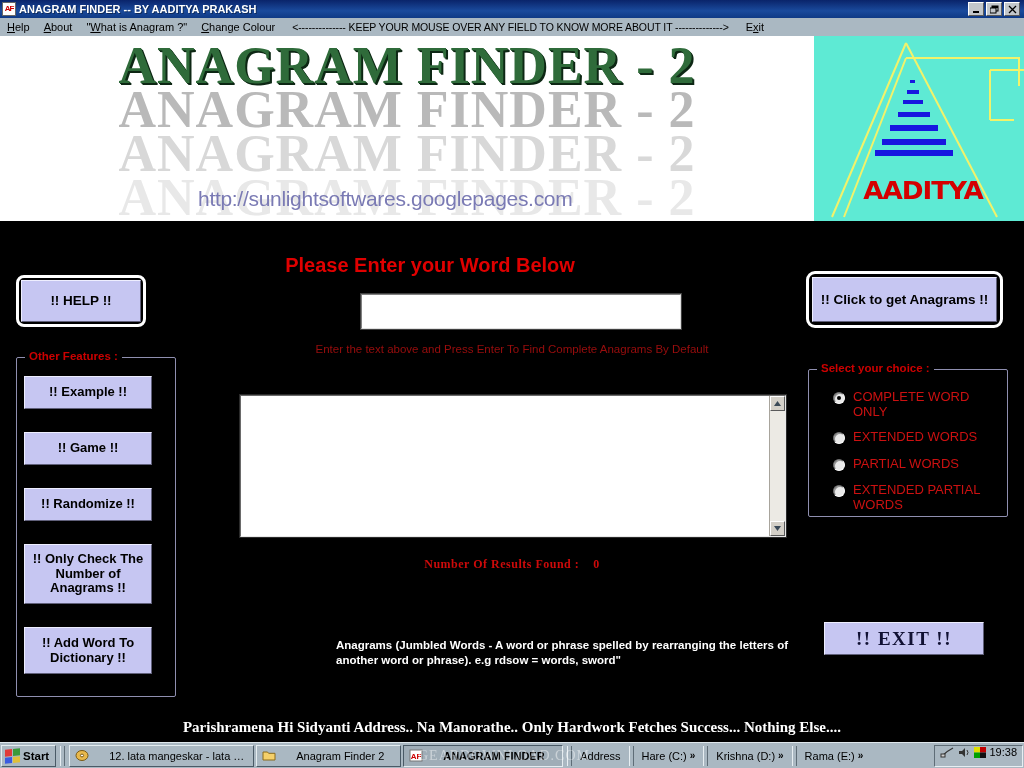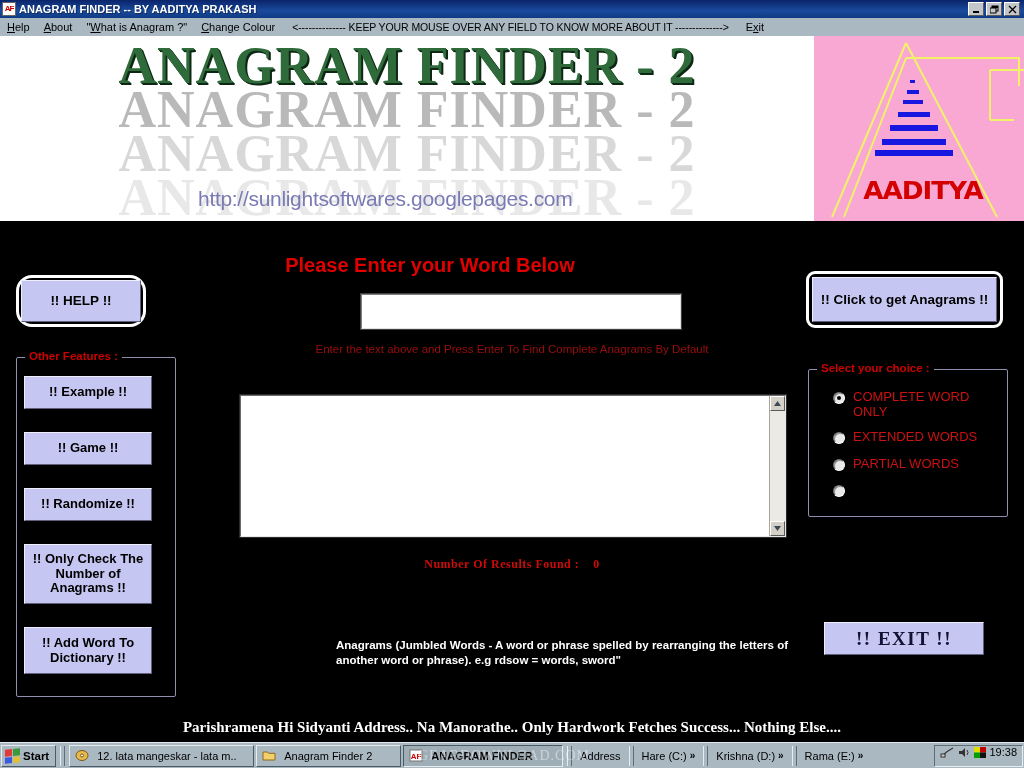--- a/index.html
+++ b/index.html
@@ -96,21 +96,21 @@
     font-size: 21px;
     color: #7a7ab4;
     white-space: nowrap;
     letter-spacing: -0.3px;
     transform: translateY(-24px);
   }
 
   
   .logo {
     position: absolute; left: 814px; top: 36px; width: 210px; height: 185px;
-    background: #f9a8d4;
+    background: #5eead4;
     overflow: hidden;
   }
   .logo svg { display: block; }
   .logo-name {
     position: absolute; left: 52px; top: 140px;
     color: #d40000; font-size: 25px; font-weight: bold;
     font-family: "DejaVu Sans", sans-serif;
     letter-spacing: -1px;
     transform: scaleX(1.05);
   }
@@ -119,21 +119,21 @@
   .body-area {
     position: absolute; left: 0; top: 221px; width: 1024px; height: 492px;
     background: #000;
   }
 
   
   .help-wrap {
     position: absolute; left: 16px; top: 54px;
     width: 130px; height: 52px;
     border: 3px solid #ffffff;
-    border-radius: 16px;
+    border-radius: 8px;
     display: flex; align-items: center; justify-content: center;
     padding: 2px;
   }
   .btn {
     background: #c6c6f2;
     border: 1px solid; border-color: #eeeeff #60607a #60607a #eeeeff;
     color: #000;
     font-family: "Liberation Sans", sans-serif;
     font-weight: bold;
     font-size: 13px;
@@ -309,21 +309,21 @@
     transform: skewY(-6deg);
   }
   .flag i { display: block; }
   .grip {
     width: 5px; height: 20px;
     border-left: 1px solid #e7eef2; border-right: 1px solid #5f6d77;
     margin: 0 2px;
     flex: 0 0 auto;
   }
   .task-btn {
-    display: flex; align-items: center; gap: 8px;
+    display: flex; align-items: center; gap: 20px;
     height: 22px; padding: 0 5px;
     background: #aab8c2;
     border: 1px solid; border-color: #e4ecf0 #4a5a66 #4a5a66 #e4ecf0;
     font-size: 11px; color: #000;
     font-family: "Liberation Sans", sans-serif;
     white-space: nowrap; overflow: hidden;
   }
   .task-btn.active {
     border-color: #4a5a66 #e4ecf0 #e4ecf0 #4a5a66;
     background: #9fadb7;
@@ -479,20 +479,21 @@
       <div class="radio-row" style="top:60px">
         <span class="radio"></span>
         <span>EXTENDED WORDS</span>
       </div>
       <div class="radio-row" style="top:87px">
         <span class="radio"></span>
         <span>PARTIAL WORDS</span>
       </div>
       <div class="radio-row" style="top:113px">
         <span class="radio"></span>
+        <span>EXTENDED PARTIAL WORDS</span>
       </div>
     </div>
 
     <div class="btn exit-btn">!! EXIT !!</div>
   </div>
 
   <div class="bottom-banner">
     <span>Parishramena Hi Sidyanti Address.. Na Manorathe.. Only Hardwork Fetches Success... Nothing Else....</span>
   </div>
 

